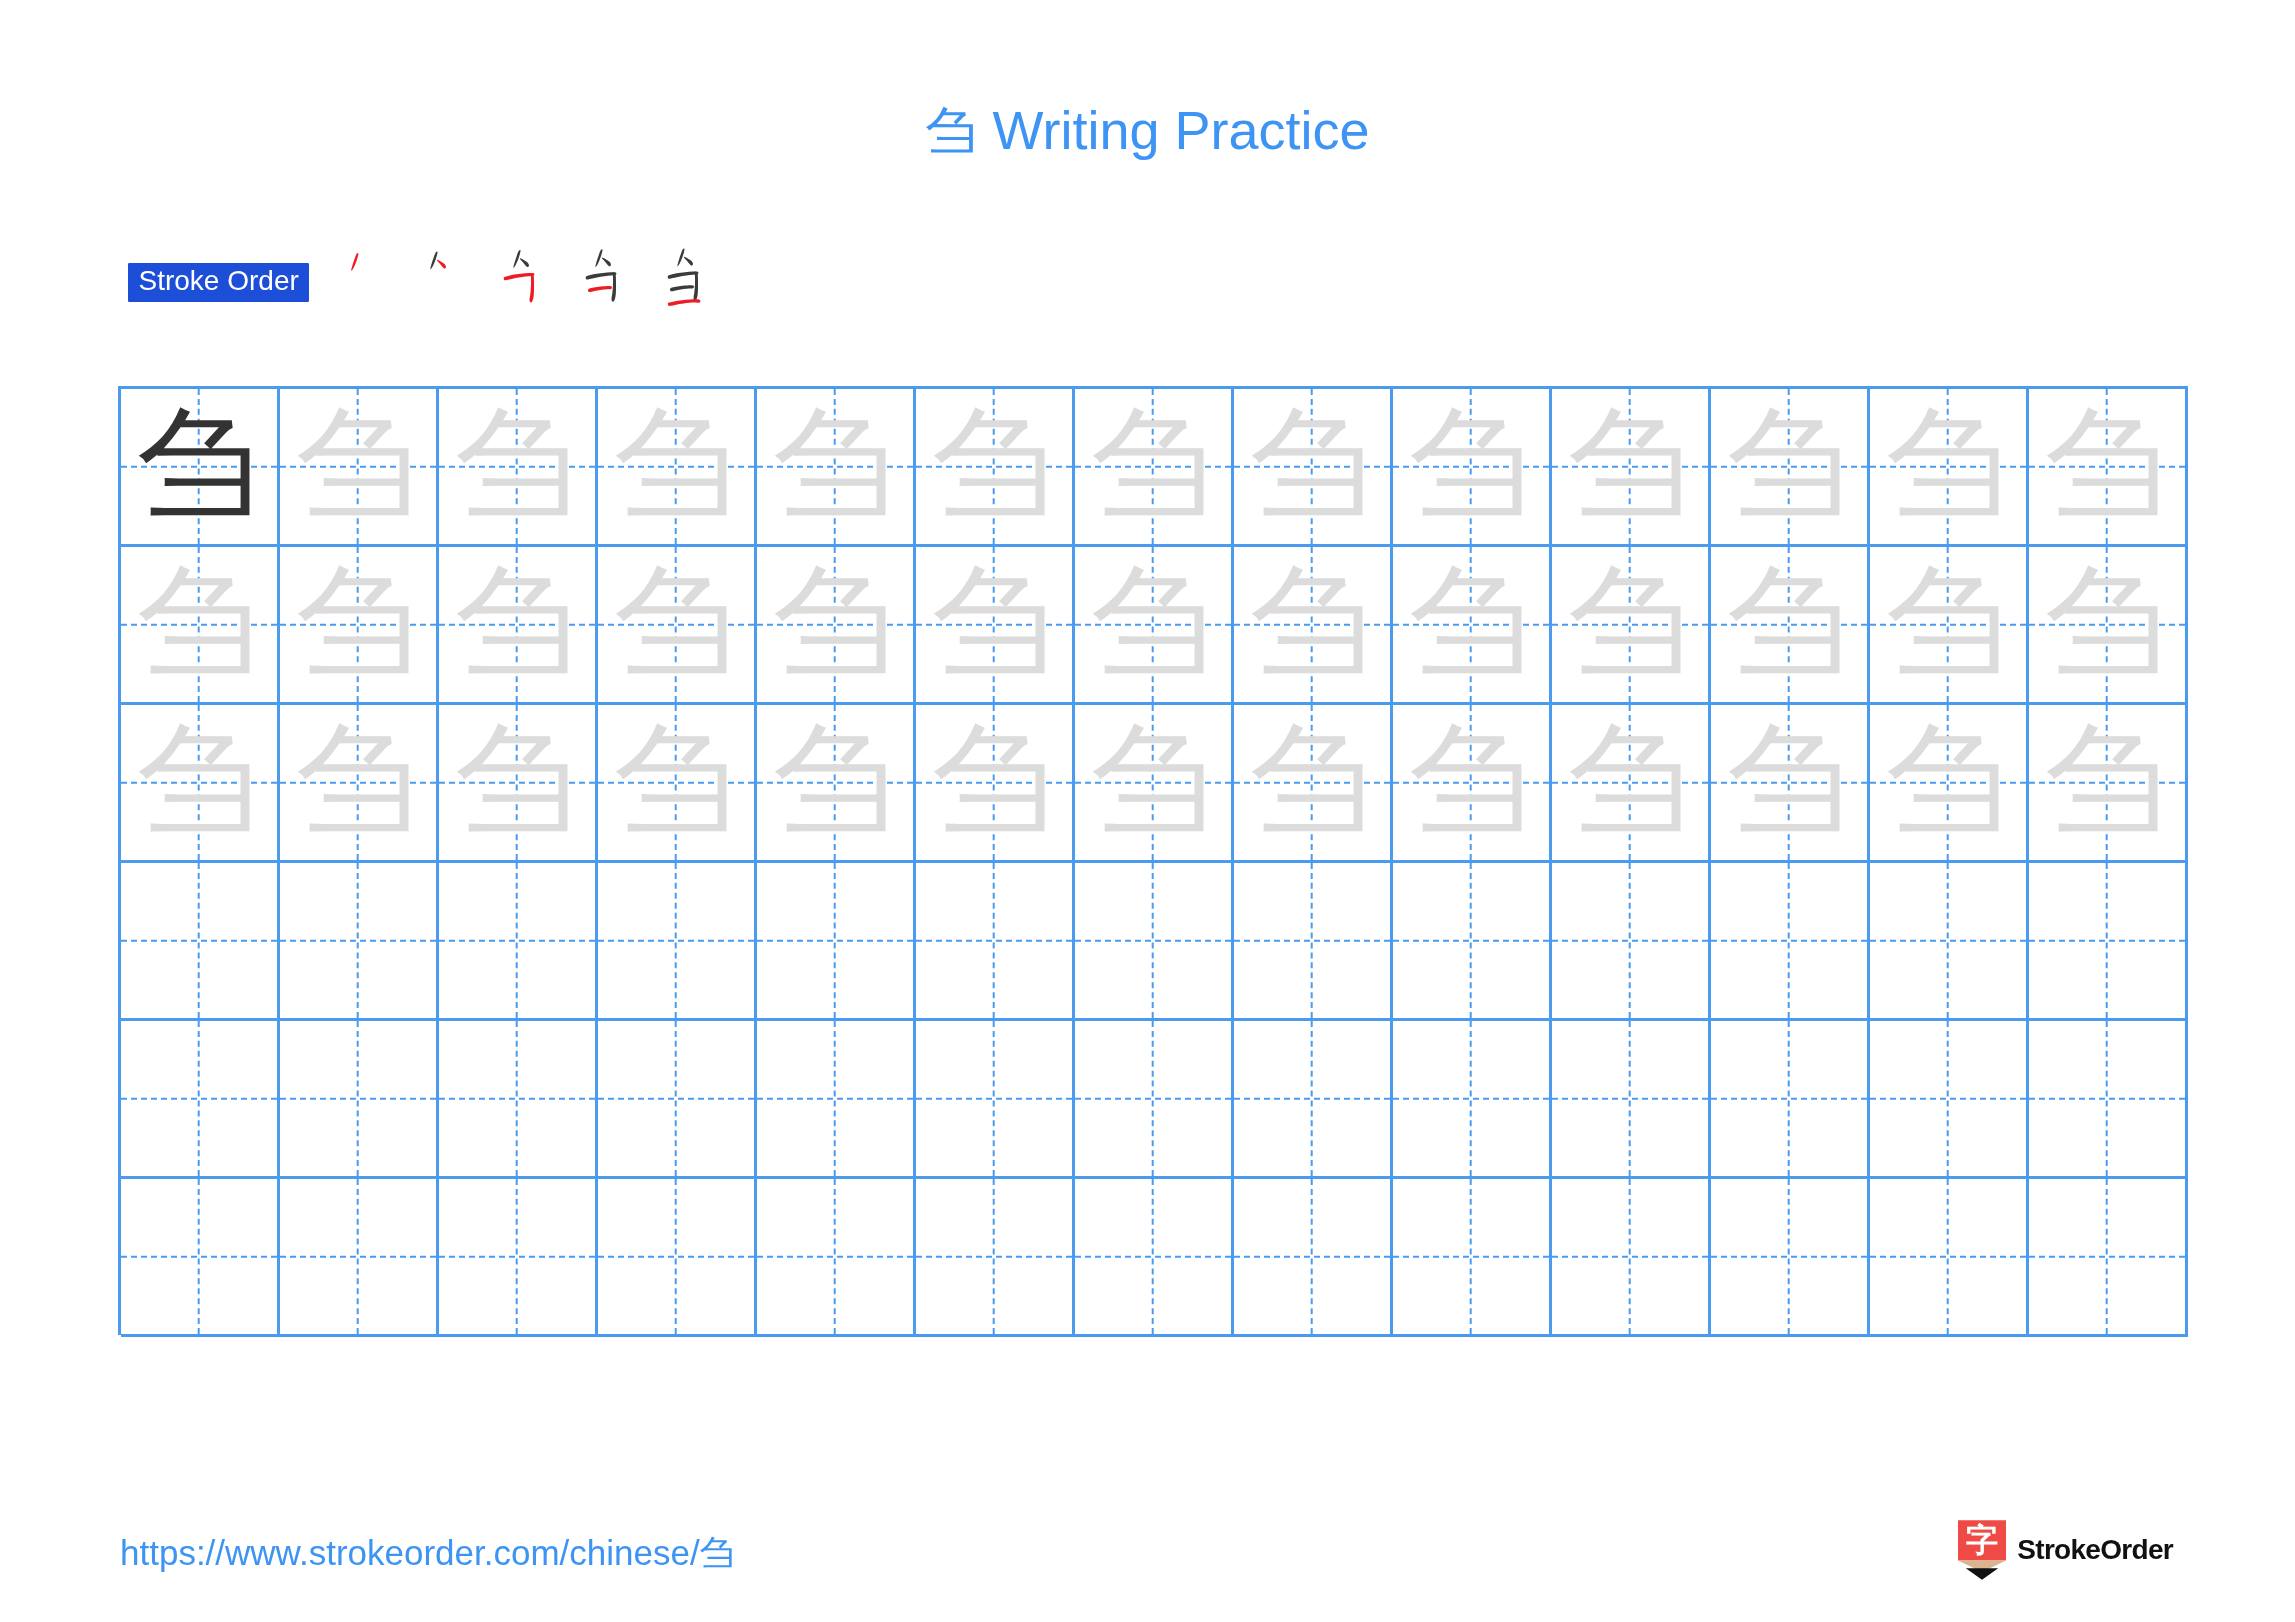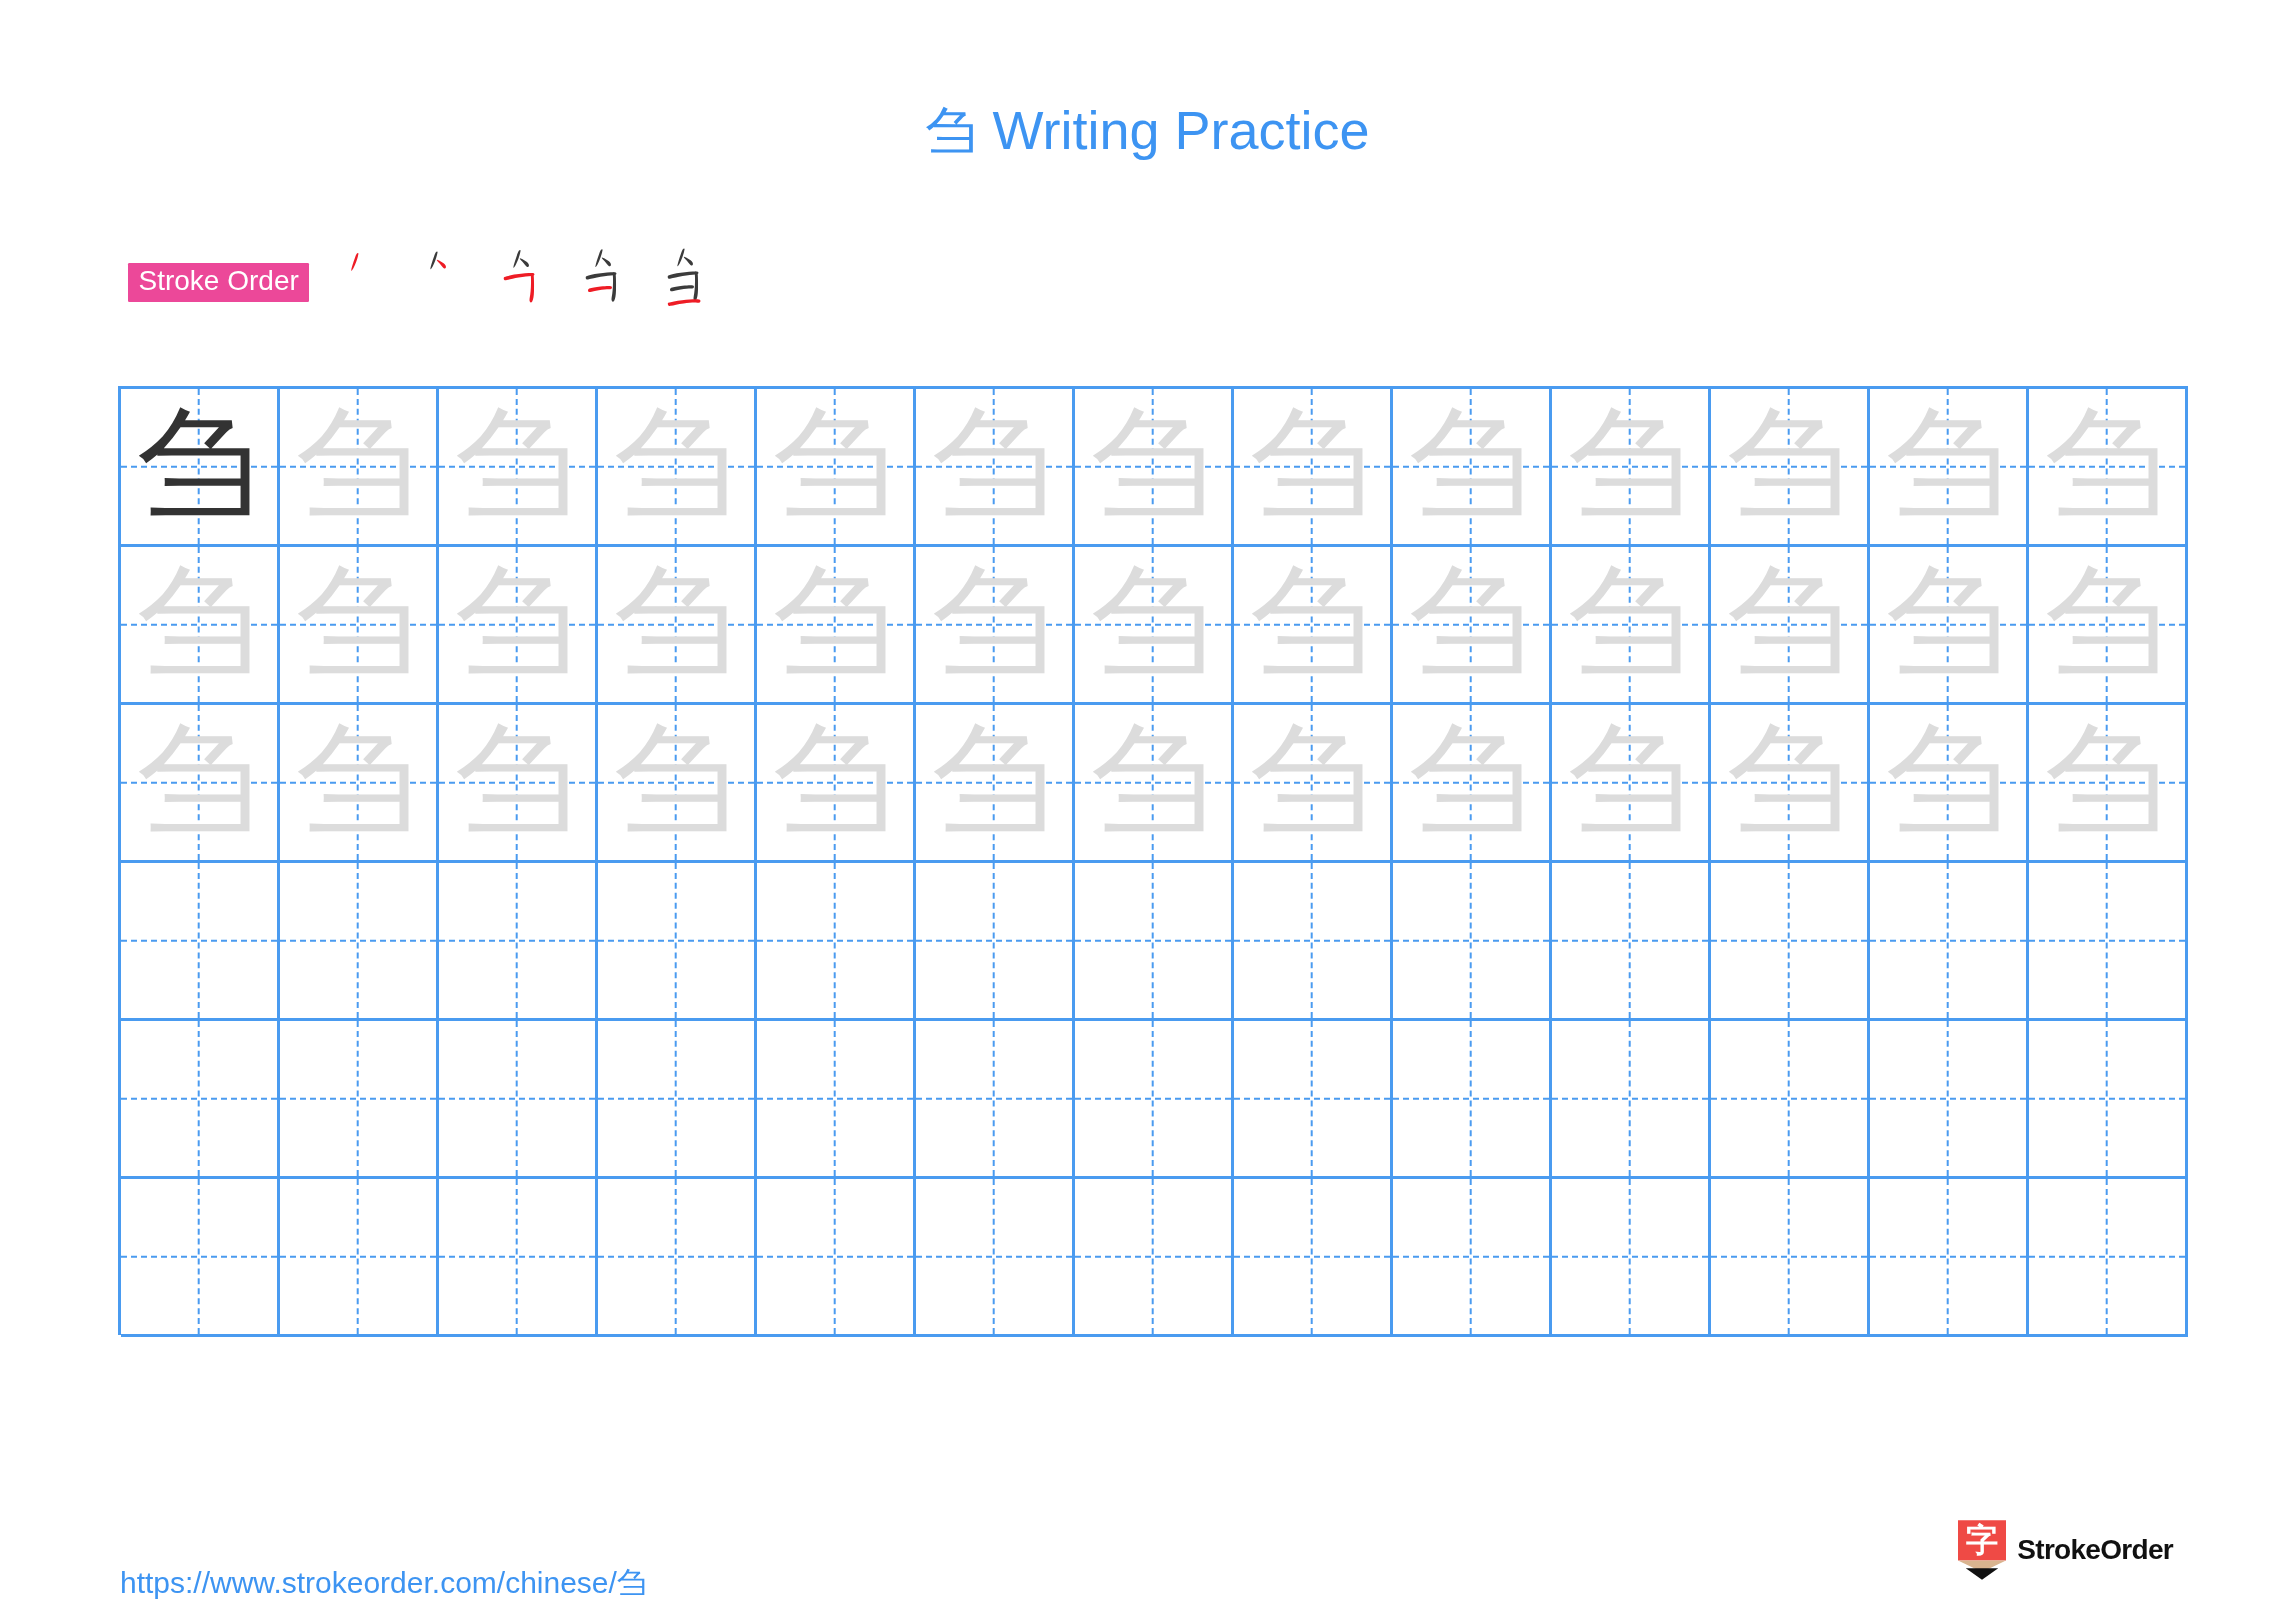--- a/index.html
+++ b/index.html
@@ -37,21 +37,21 @@
   
   .stroke-order-row {
     position: absolute;
     top: 257px;
     left: 128px;
     display: flex;
     align-items: center;
     height: 51px;
   }
   .stroke-order-badge {
-    background: #ec4899;
+    background: #1d4ed8;
     color: #ffffff;
     font-size: 28px;
     font-weight: 400;
     padding: 4.6px 10.5px 7.2px 10.5px;
     line-height: 1;
     white-space: nowrap;
     border-radius: 1.3px;
   }
   .stroke-steps {
     display: flex;
@@ -128,26 +128,25 @@
     box-sizing: border-box;
   }
   .cell-char.dark  { color: #333333; }
   .cell-char.trace { color: #dcdcdc; }
 
   
   .footer-url {
     position: absolute;
     left: 120px;
     top: 1530px;
-    font-size: 30px;
+    font-size: 35px;
     color: #3d94f2;
     font-weight: 400;
     white-space: nowrap;
     text-decoration: none;
-    margin-top: 33px;
   }
   .footer-url .hanzi-url {
     font-family: "DejaVu Sans", sans-serif;
   }
   .brand {
     position: absolute;
     right: 122px;
     top: 1518px;
     display: flex;
     align-items: center;

